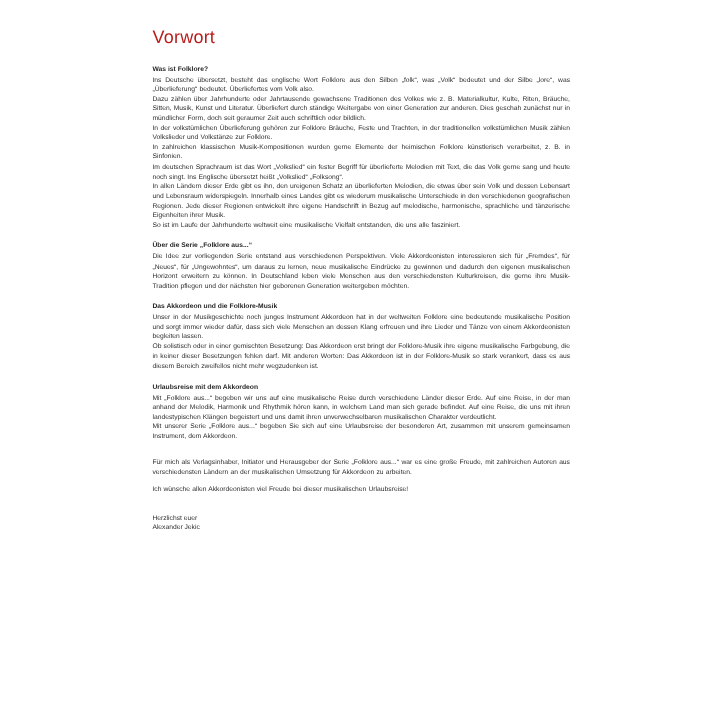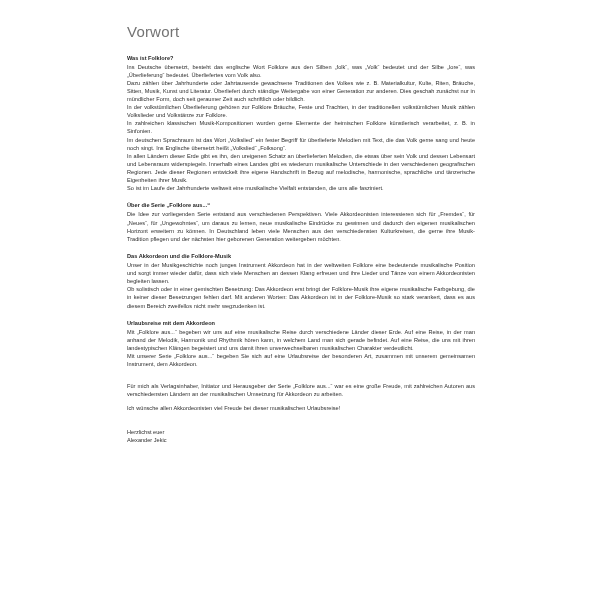--- a/index.html
+++ b/index.html
@@ -27,21 +27,21 @@
   .content {
     position: absolute;
     left: 127px;
     top: 24px;
     width: 348px;
   }
 
   .doc-title {
     font-size: 15px;
     font-weight: 400;
-    color: #737373;
+    color: #b91c1c;
     letter-spacing: 0.2px;
     margin: 0 0 13px 0;
     line-height: 1.1;
   }
 
   .section {
     margin: 0 0 9px 0;
   }
 
   .section-heading {

